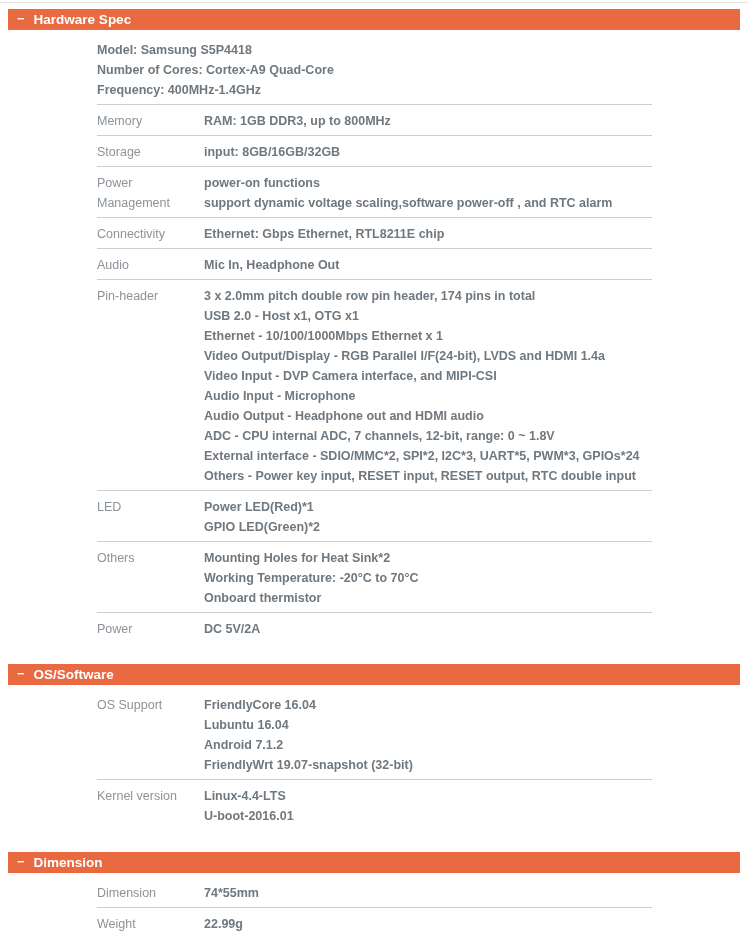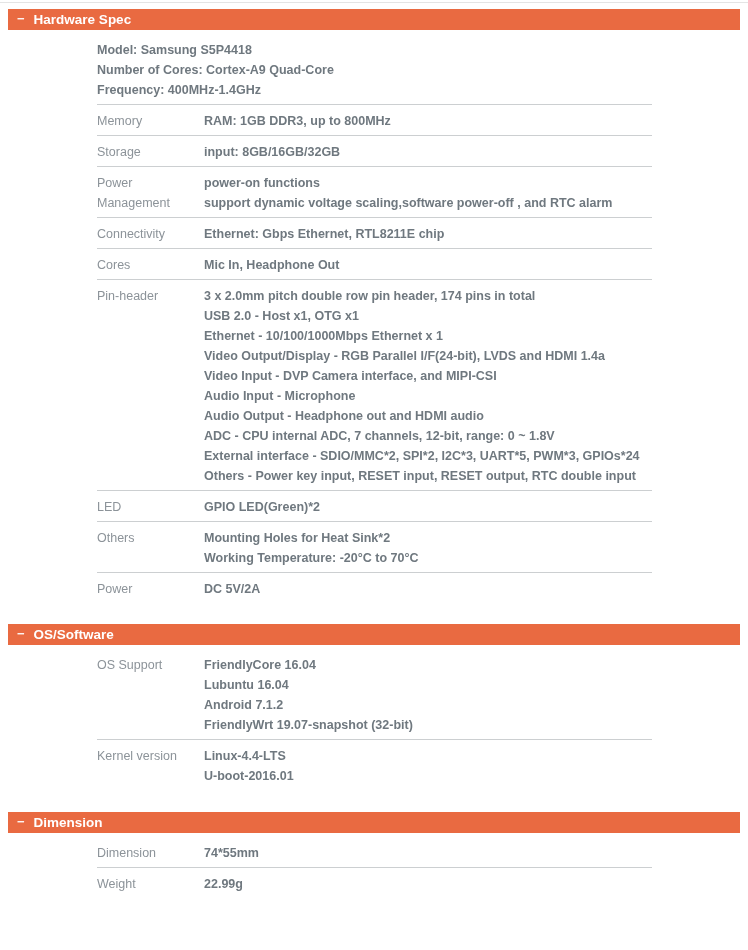--- a/index.html
+++ b/index.html
@@ -112,21 +112,21 @@
   </div>
 
   <div class="spec-row">
     <div class="row-label">Connectivity</div>
     <div class="row-value">
               <div class="value-line">Ethernet: Gbps Ethernet, RTL8211E chip</div>
             </div>
   </div>
 
   <div class="spec-row">
-    <div class="row-label">Cores</div>
+    <div class="row-label">Audio</div>
     <div class="row-value">
               <div class="value-line">Mic In, Headphone Out</div>
             </div>
   </div>
 
   <div class="spec-row">
     <div class="row-label">Pin-header</div>
     <div class="row-value">
               <div class="value-line">3 x 2.0mm pitch double row pin header, 174 pins in total</div>
               <div class="value-line">USB 2.0 - Host x1, OTG x1</div>
@@ -137,29 +137,31 @@
               <div class="value-line">Audio Output - Headphone out and HDMI audio</div>
               <div class="value-line">ADC - CPU internal ADC, 7 channels, 12-bit, range: 0 ~ 1.8V</div>
               <div class="value-line">External interface - SDIO/MMC*2, SPI*2, I2C*3, UART*5, PWM*3, GPIOs*24</div>
               <div class="value-line">Others - Power key input, RESET input, RESET output, RTC double input</div>
             </div>
   </div>
 
   <div class="spec-row">
     <div class="row-label">LED</div>
     <div class="row-value">
+              <div class="value-line">Power LED(Red)*1</div>
               <div class="value-line">GPIO LED(Green)*2</div>
             </div>
   </div>
 
   <div class="spec-row">
     <div class="row-label">Others</div>
     <div class="row-value">
               <div class="value-line">Mounting Holes for Heat Sink*2</div>
               <div class="value-line">Working Temperature: -20°C to 70°C</div>
+              <div class="value-line">Onboard thermistor</div>
             </div>
   </div>
 
   <div class="spec-row">
     <div class="row-label">Power</div>
     <div class="row-value">
               <div class="value-line">DC 5V/2A</div>
             </div>
   </div>
 </div>

